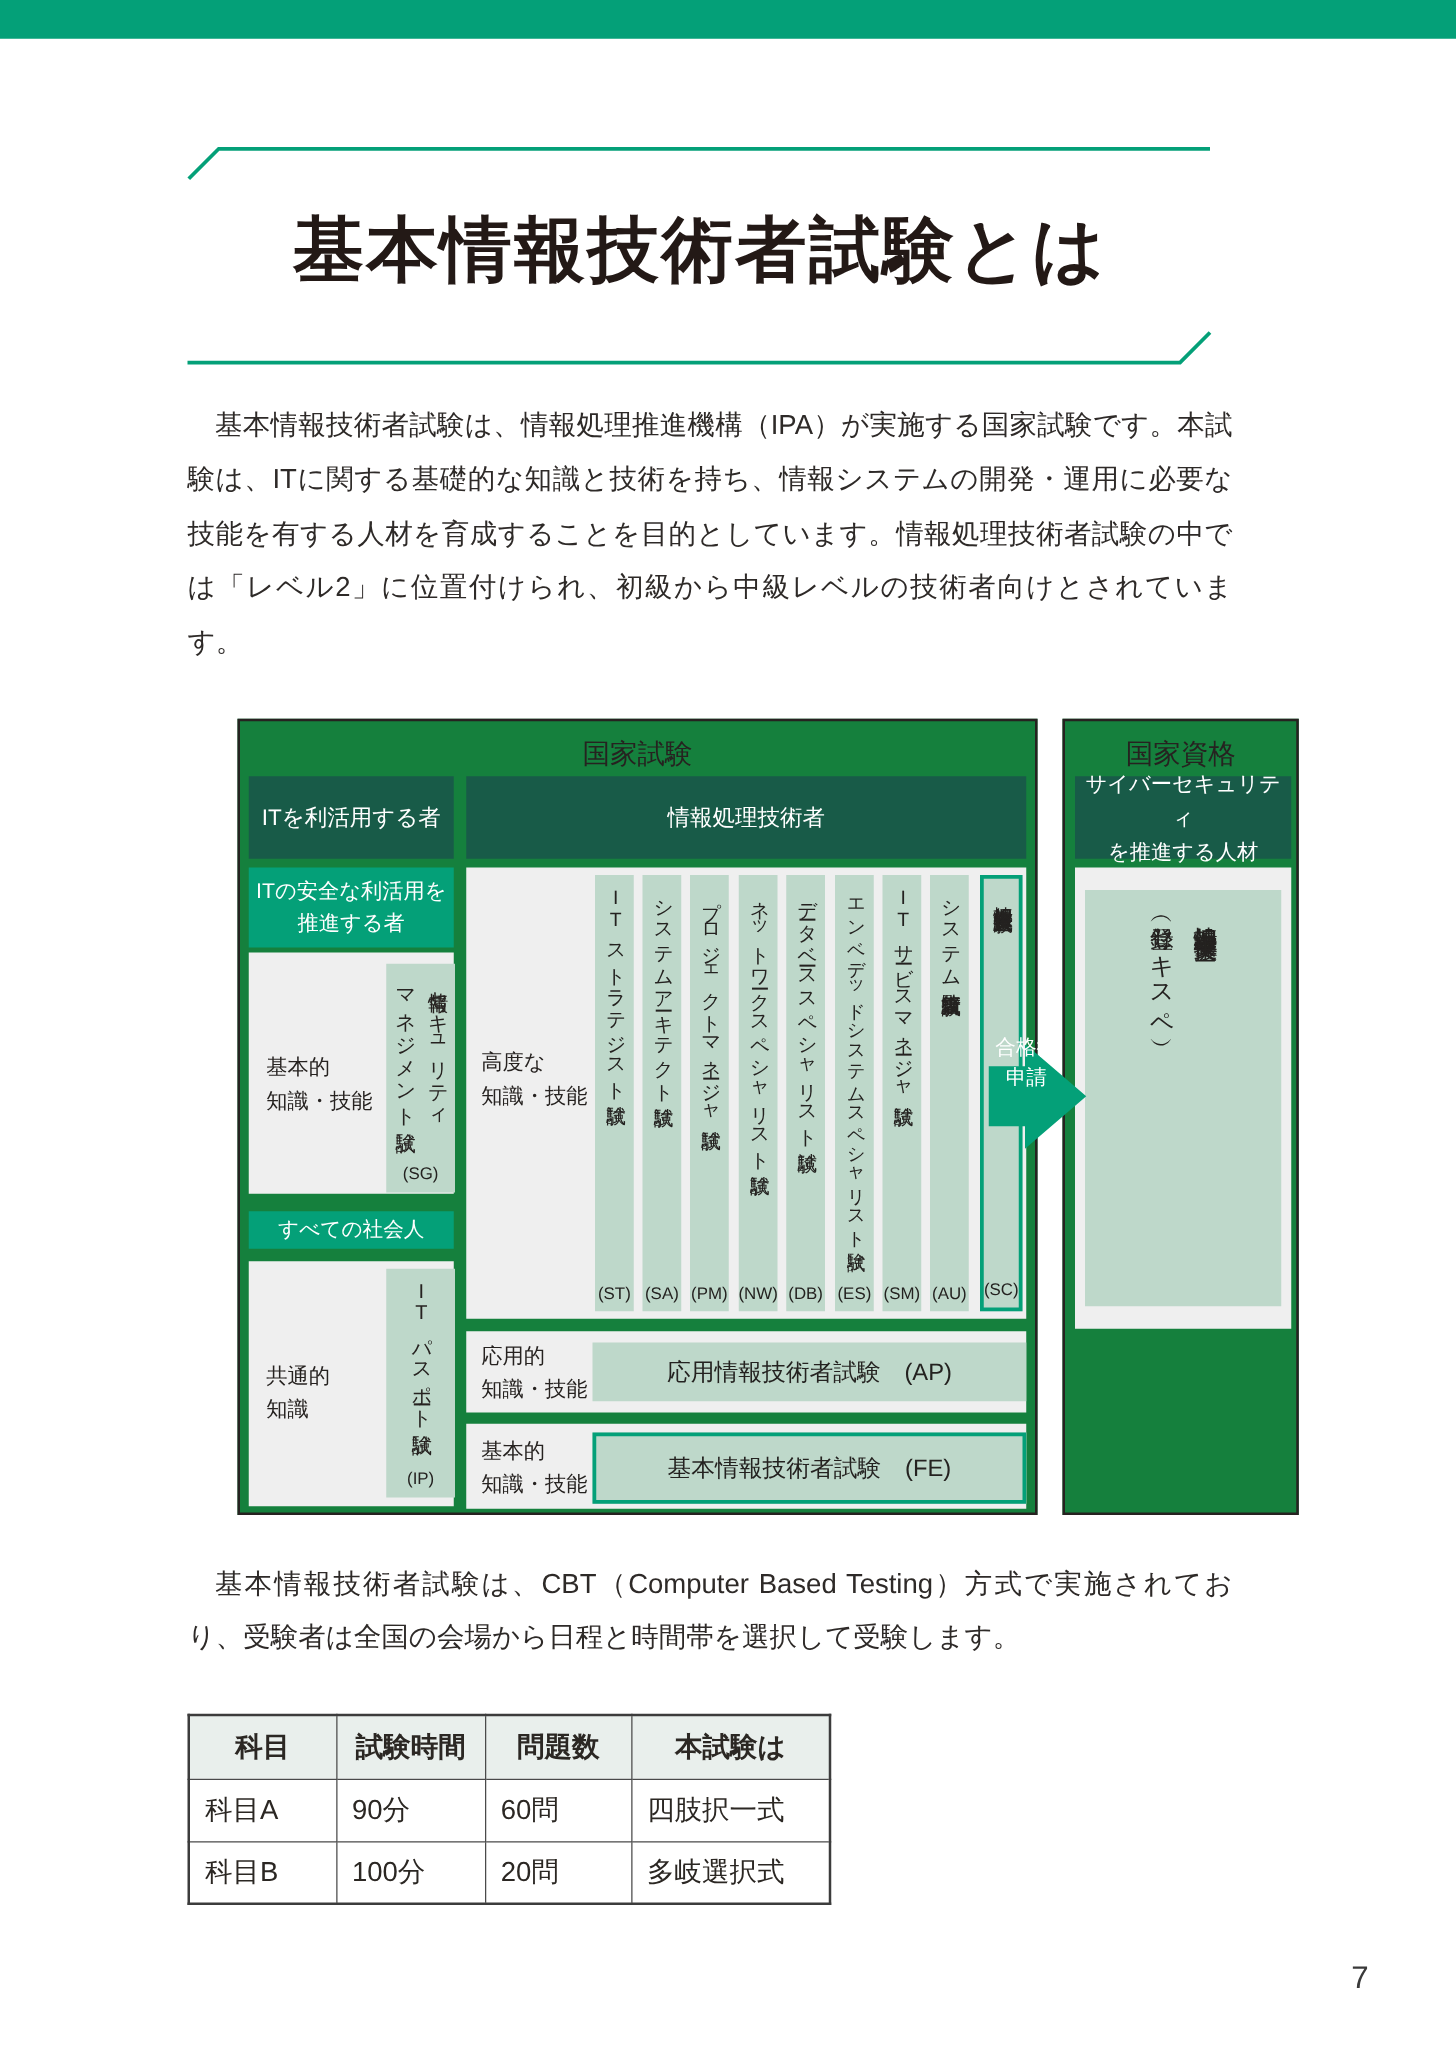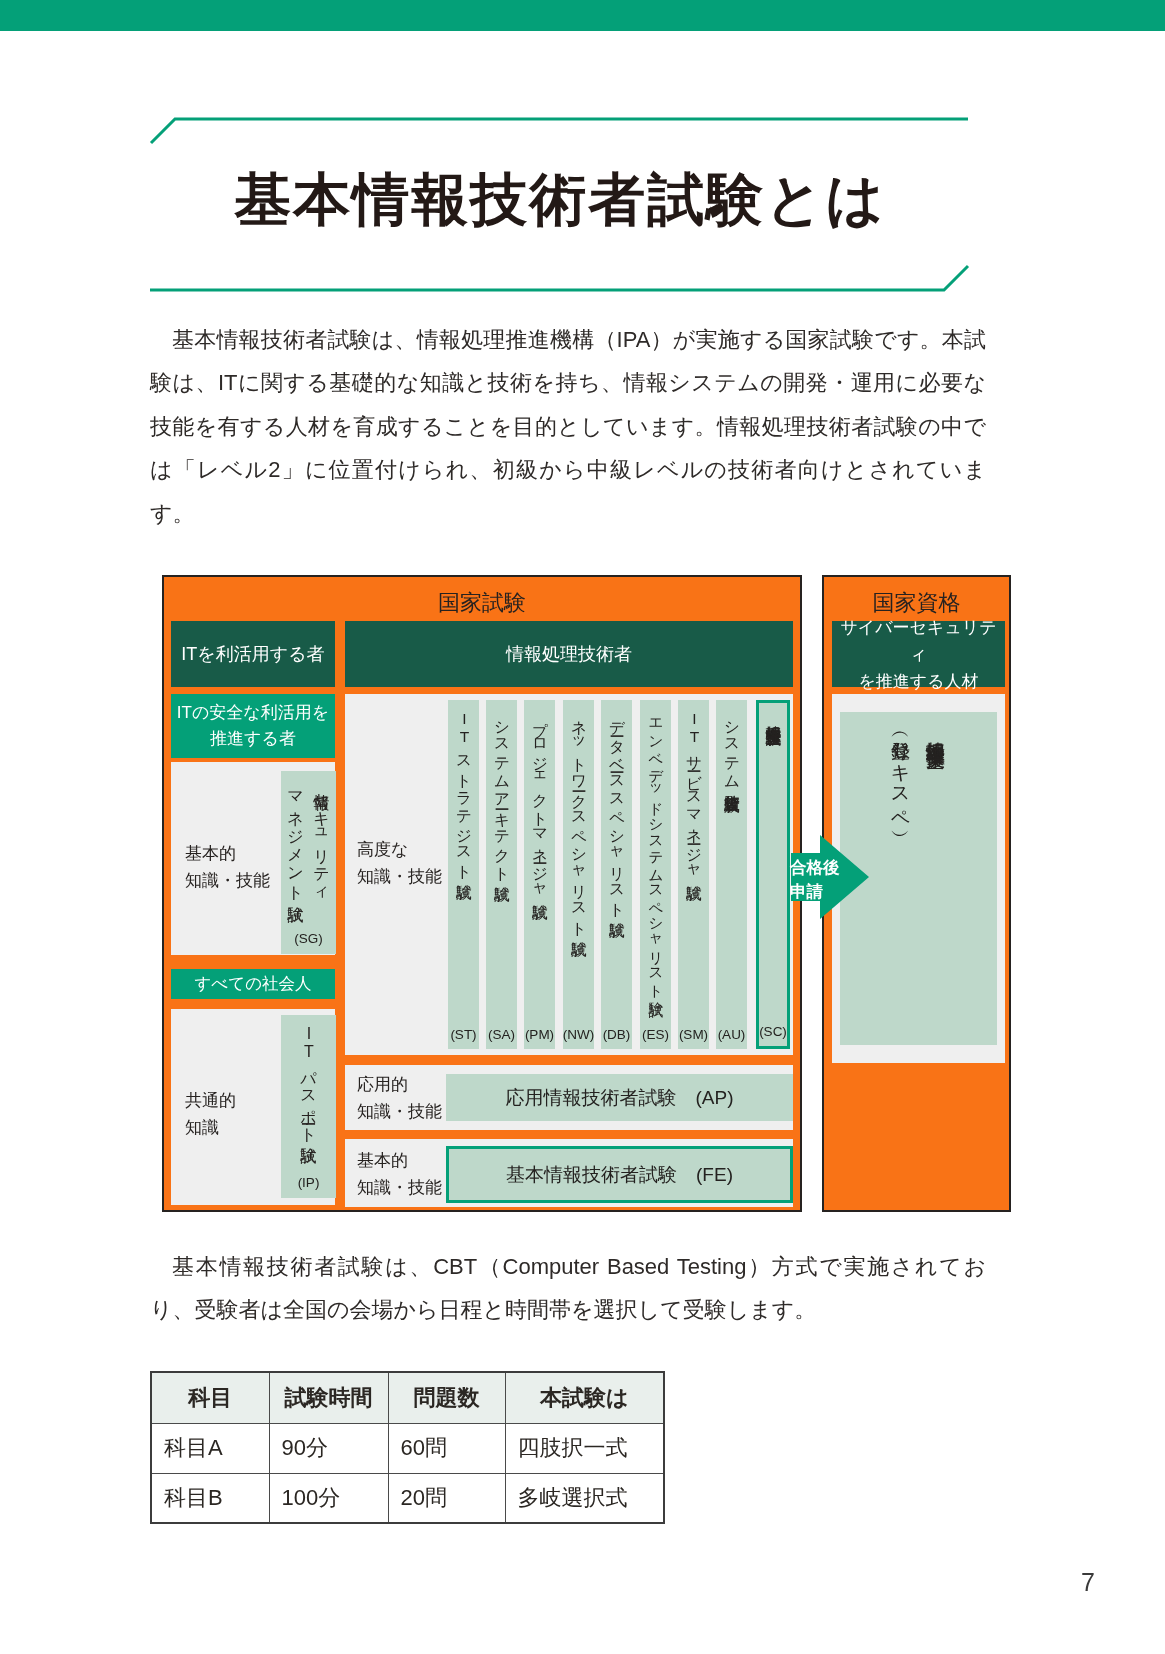--- a/index.html
+++ b/index.html
@@ -13,21 +13,21 @@
   #topbar{left:0;top:0;width:1165px;height:31px;background:#04a078;}
   
   #title-deco{left:140px;top:100px;width:840px;height:200px;}
   #page-title{left:140px;top:162px;width:840px;text-align:center;
     font-size:57px;font-weight:900;letter-spacing:2px;color:#231916;}
   
   .para{font-size:22px;line-height:43.4px;text-align:justify;color:#2e2a28;text-indent:22px;}
   #intro{left:150px;top:318px;width:836px;}
   #cbt{left:150px;top:1245px;width:836px;}
   
-  .panel{border:2.5px solid #262220;background:#f97316;box-sizing:border-box;}
+  .panel{border:2.5px solid #262220;background:#15803d;box-sizing:border-box;margin-left:28px;}
   #left-panel{left:162px;top:575px;width:640px;height:637px;}
   #right-panel{left:822px;top:575px;width:189px;height:637px;}
   .panel-title{left:0;top:11px;width:100%;text-align:center;font-size:22px;font-weight:500;color:#262220;}
   .hdr{background:#185b48;color:#ffffff;display:flex;align-items:center;justify-content:center;
     text-align:center;font-size:18px;font-weight:500;box-sizing:border-box;}
   .grn{background:#04a078;color:#ffffff;display:flex;align-items:center;justify-content:center;
     text-align:center;font-weight:500;box-sizing:border-box;}
   .gray{background:#efefef;box-sizing:border-box;}
   .rowlabel{font-size:17px;line-height:27px;color:#262220;white-space:pre-line;}
   .lgreen{background:#bed8ca;box-sizing:border-box;}
@@ -39,22 +39,22 @@
     letter-spacing:0.5px;color:#242220;}
   .vcol-code{font-size:13.5px;color:#242220;writing-mode:horizontal-tb;}
   .vcol.sc{width:34px;border:3px solid #04a078;}
   .sidecol{position:absolute;background:#bed8ca;display:flex;flex-direction:column;
     align-items:center;justify-content:space-between;padding:10px 0 8px 0;box-sizing:border-box;}
   .vpair{writing-mode:vertical-rl;text-orientation:upright;font-size:16px;letter-spacing:0.5px;line-height:26px;}
   .exam-box{background:#bed8ca;display:flex;align-items:center;justify-content:center;
     font-size:19px;color:#242220;box-sizing:border-box;}
   .cert-text{writing-mode:vertical-rl;font-size:19px;line-height:35px;letter-spacing:1px;color:#242220;}
   
-  #arrow-label{left:790px;top:855px;width:62px;color:#ffffff;
-    font-size:16.5px;line-height:24px;font-weight:700;white-space:pre-line;}
+  #arrow-label{left:790px;top:826px;width:62px;text-align:center;color:#ffffff;
+    font-size:16.5px;line-height:24px;font-weight:400;white-space:pre-line;}
   
   #exam-table{left:150px;top:1371px;border-collapse:collapse;table-layout:fixed;}
   #exam-table td,#exam-table th{border:1.5px solid #4a4a4a;font-size:22px;color:#2b2723;
     box-sizing:border-box;}
   #exam-table{border:2.5px solid #3c3c3c;}
   #exam-table th{background:#e9efec;font-weight:700;text-align:center;height:51px;}
   #exam-table td{background:#ffffff;font-weight:400;text-align:left;height:50px;padding-left:12px;}
   #page-num{left:1058px;top:1568px;width:60px;text-align:center;font-size:25px;color:#3a3a3a;}
 </style>
 </head>

